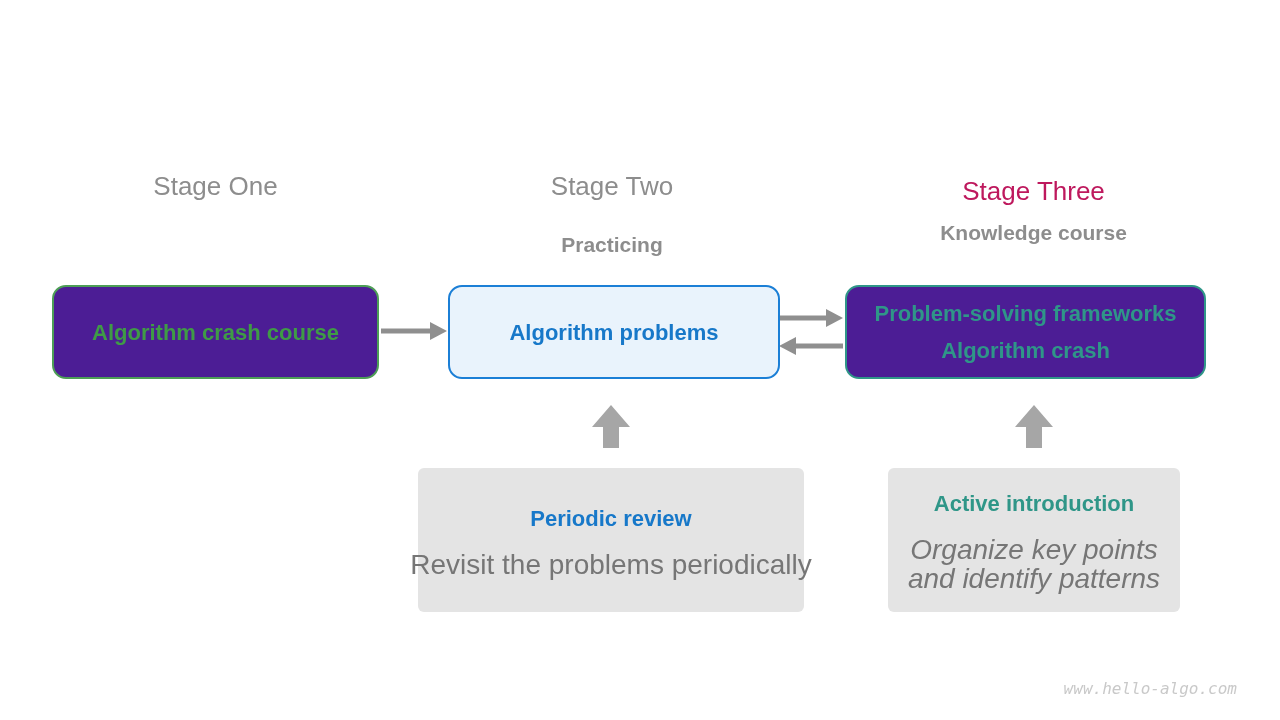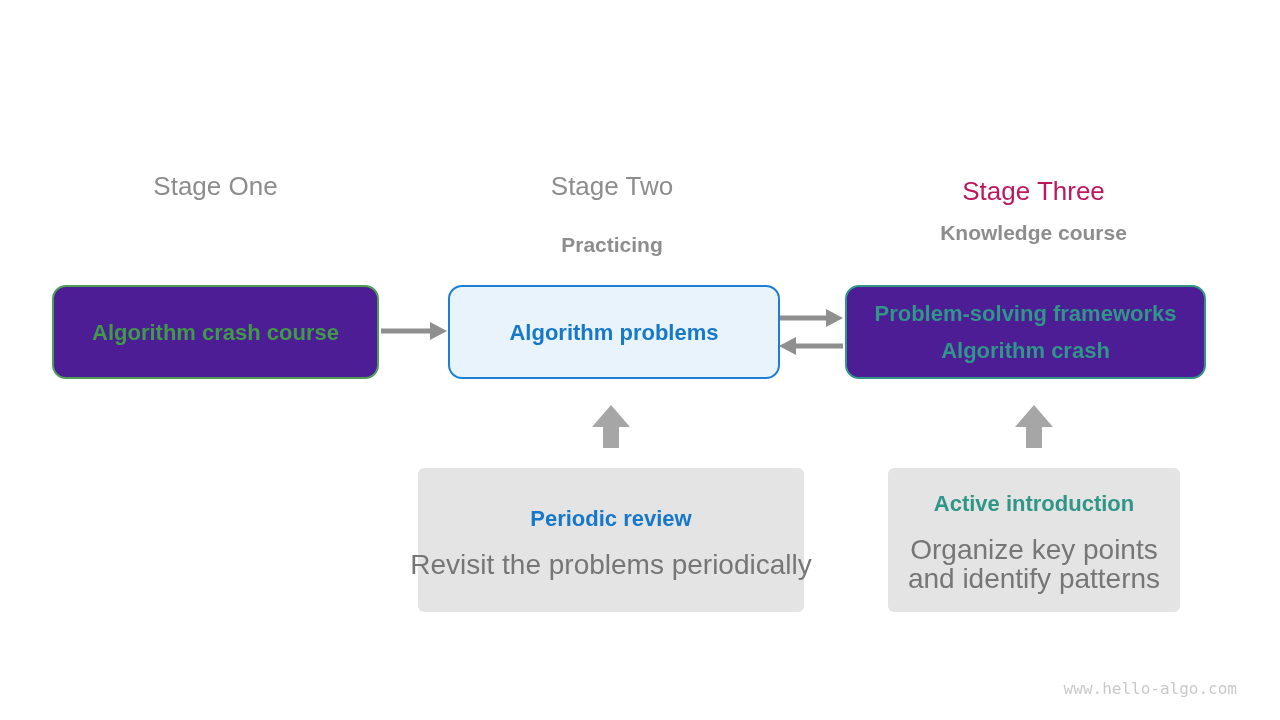--- a/index.html
+++ b/index.html
@@ -87,20 +87,21 @@
     line-height: 29px;
     white-space: nowrap;
   }
   .watermark {
     position: absolute;
     right: 43px;
     top: 679px;
     font-family: "DejaVu Sans Mono", "Liberation Mono", monospace;
     font-size: 16px;
     line-height: 20px;
+    font-style: italic;
   }
 </style>
 </head>
 <body>
 
 <div class="canvas">
 
   <svg class="overlay" width="1280" height="720" viewBox="0 0 1280 720">
     <g>
       <line x1="381" y1="331" x2="432" y2="331" stroke-width="5" style="stroke: rgb(143, 143, 143);"></line>
@@ -138,21 +139,21 @@
 
   <div class="note-box" style="left: 418px; width: 386px; background-color: rgb(228, 228, 228);">
     <div class="note-title" style="color: rgb(23, 120, 201);">Periodic review</div>
     <div class="note-body" style="color: rgb(118, 118, 118);">
       <div class="note-line">Revisit the problems periodically</div>
     </div>
   </div>
 
   <div class="note-box" style="left: 888px; width: 292px; background-color: rgb(228, 228, 228);">
     <div class="note-title" style="color: rgb(47, 150, 136);">Active introduction</div>
-    <div class="note-body" style="color: rgb(118, 118, 118);">
+    <div class="note-body" style="color: rgb(118, 118, 118); font-style: italic;">
       <div class="note-line">Organize key points</div>
       <div class="note-line">and identify patterns</div>
     </div>
   </div>
 
   <div class="watermark" style="color: rgb(201, 201, 201);">www.hello-algo.com</div>
 
 </div>
 
 </body></html>

